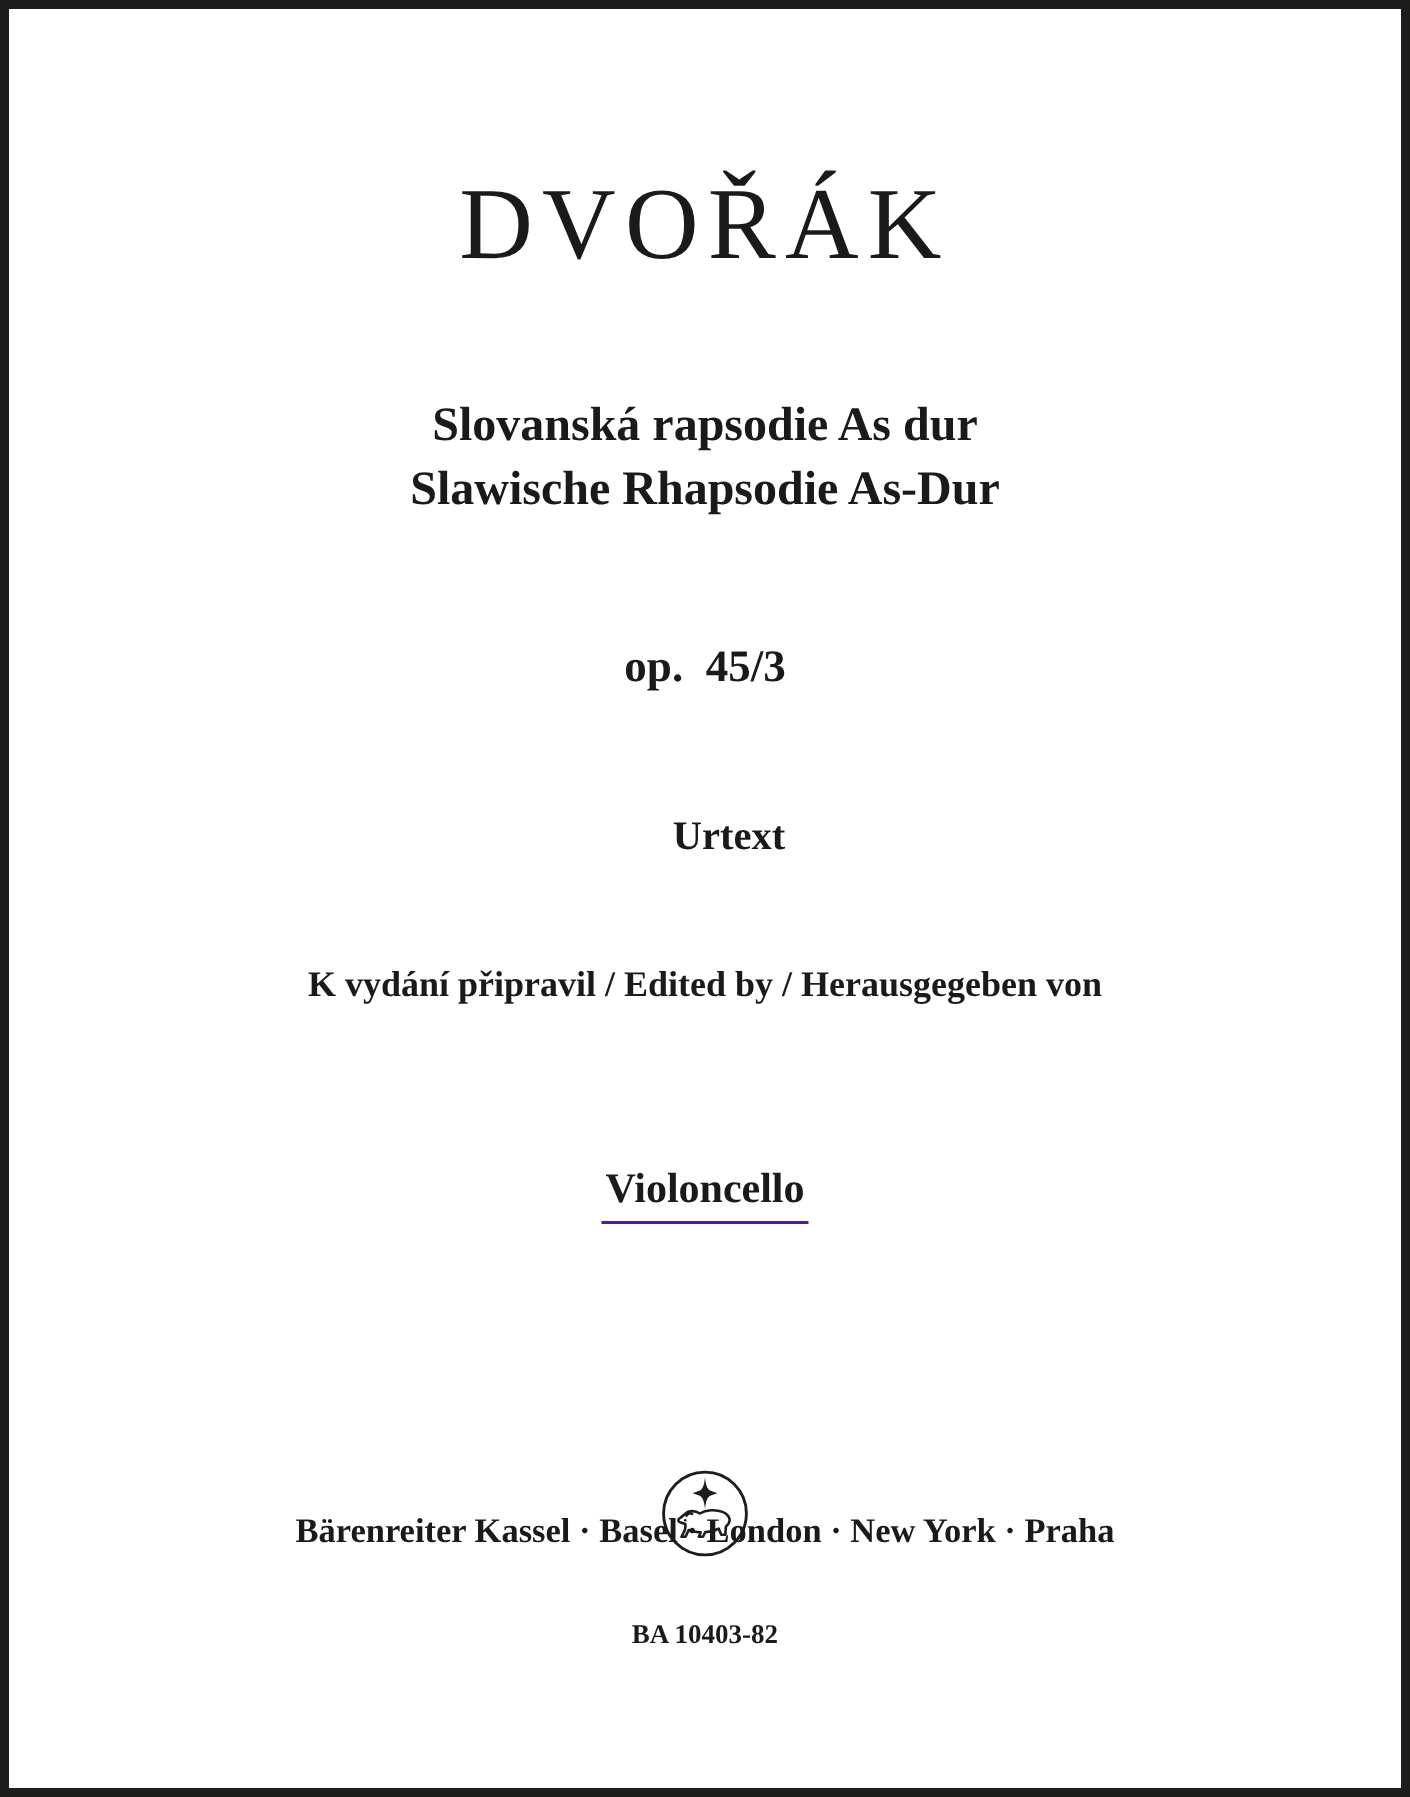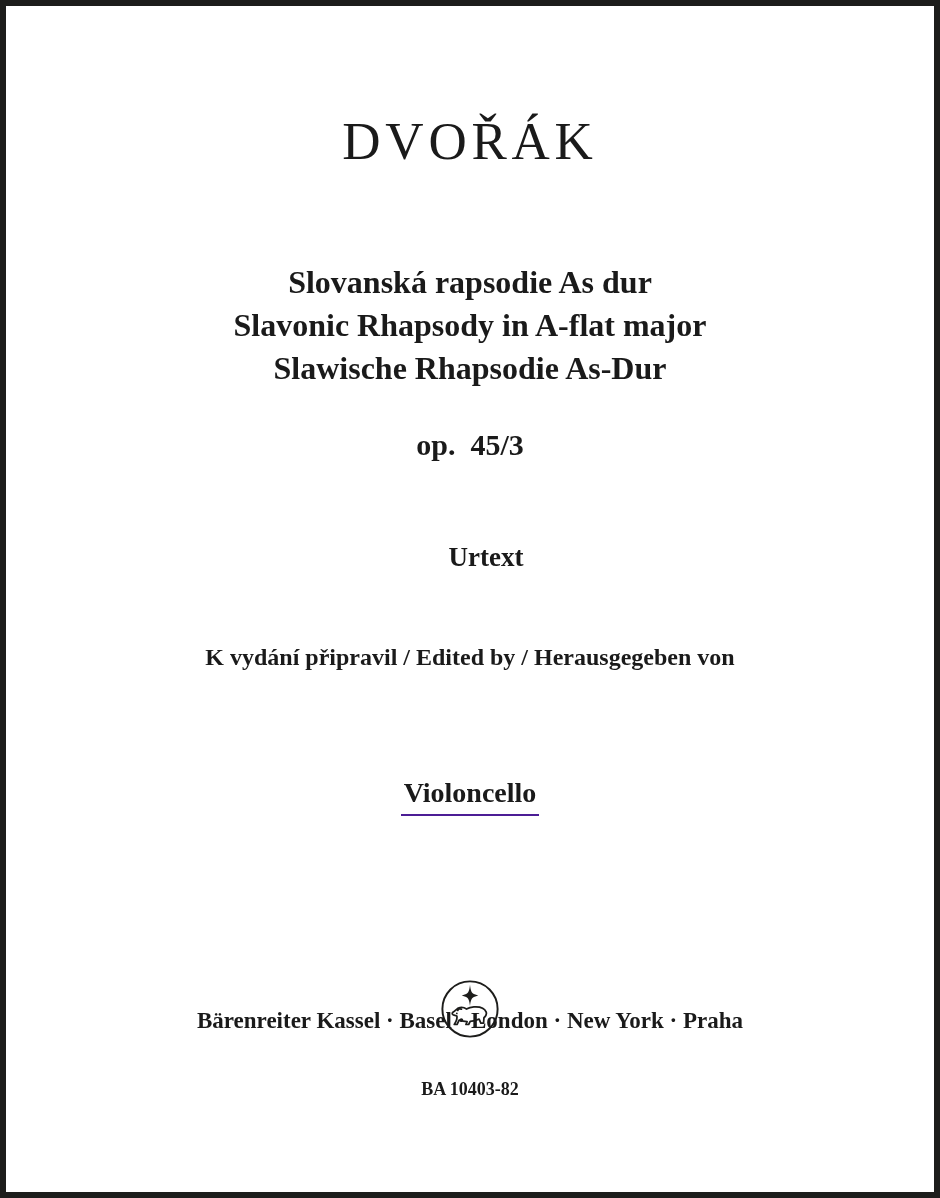--- a/index.html
+++ b/index.html
@@ -13,21 +13,21 @@
     color:#1a1a1a;
     overflow:hidden;
   }
   .center-line{
     position:absolute;left:0;right:0;
     text-align:center;
     font-weight:bold;
   }
   .composer{
     top:106px;
-    font-size:53px;
+    font-size:68px;
     line-height:1.1;
     letter-spacing:0.09em;
     font-weight:400;
   }
   .work-titles{
     top:255px;
     font-size:32px;
     line-height:43px;
     font-weight:700;
   }
@@ -70,21 +70,20 @@
 </style>
 </head>
 <body>
 
 <div class="page">
 
   <div class="center-line composer">DVOŘÁK</div>
 
   <div class="center-line work-titles">
     <div>Slovanská rapsodie As dur</div>
-    <div>Slavonic Rhapsody in A-flat major</div>
     <div>Slawische Rhapsodie As-Dur</div>
   </div>
 
   <div class="center-line opus">op. 45/3</div>
 
   <div class="center-line urtext">Urtext</div>
 
   <div class="center-line editor">
     <div>K vydání připravil / Edited by / Herausgegeben von</div>
   </div>

